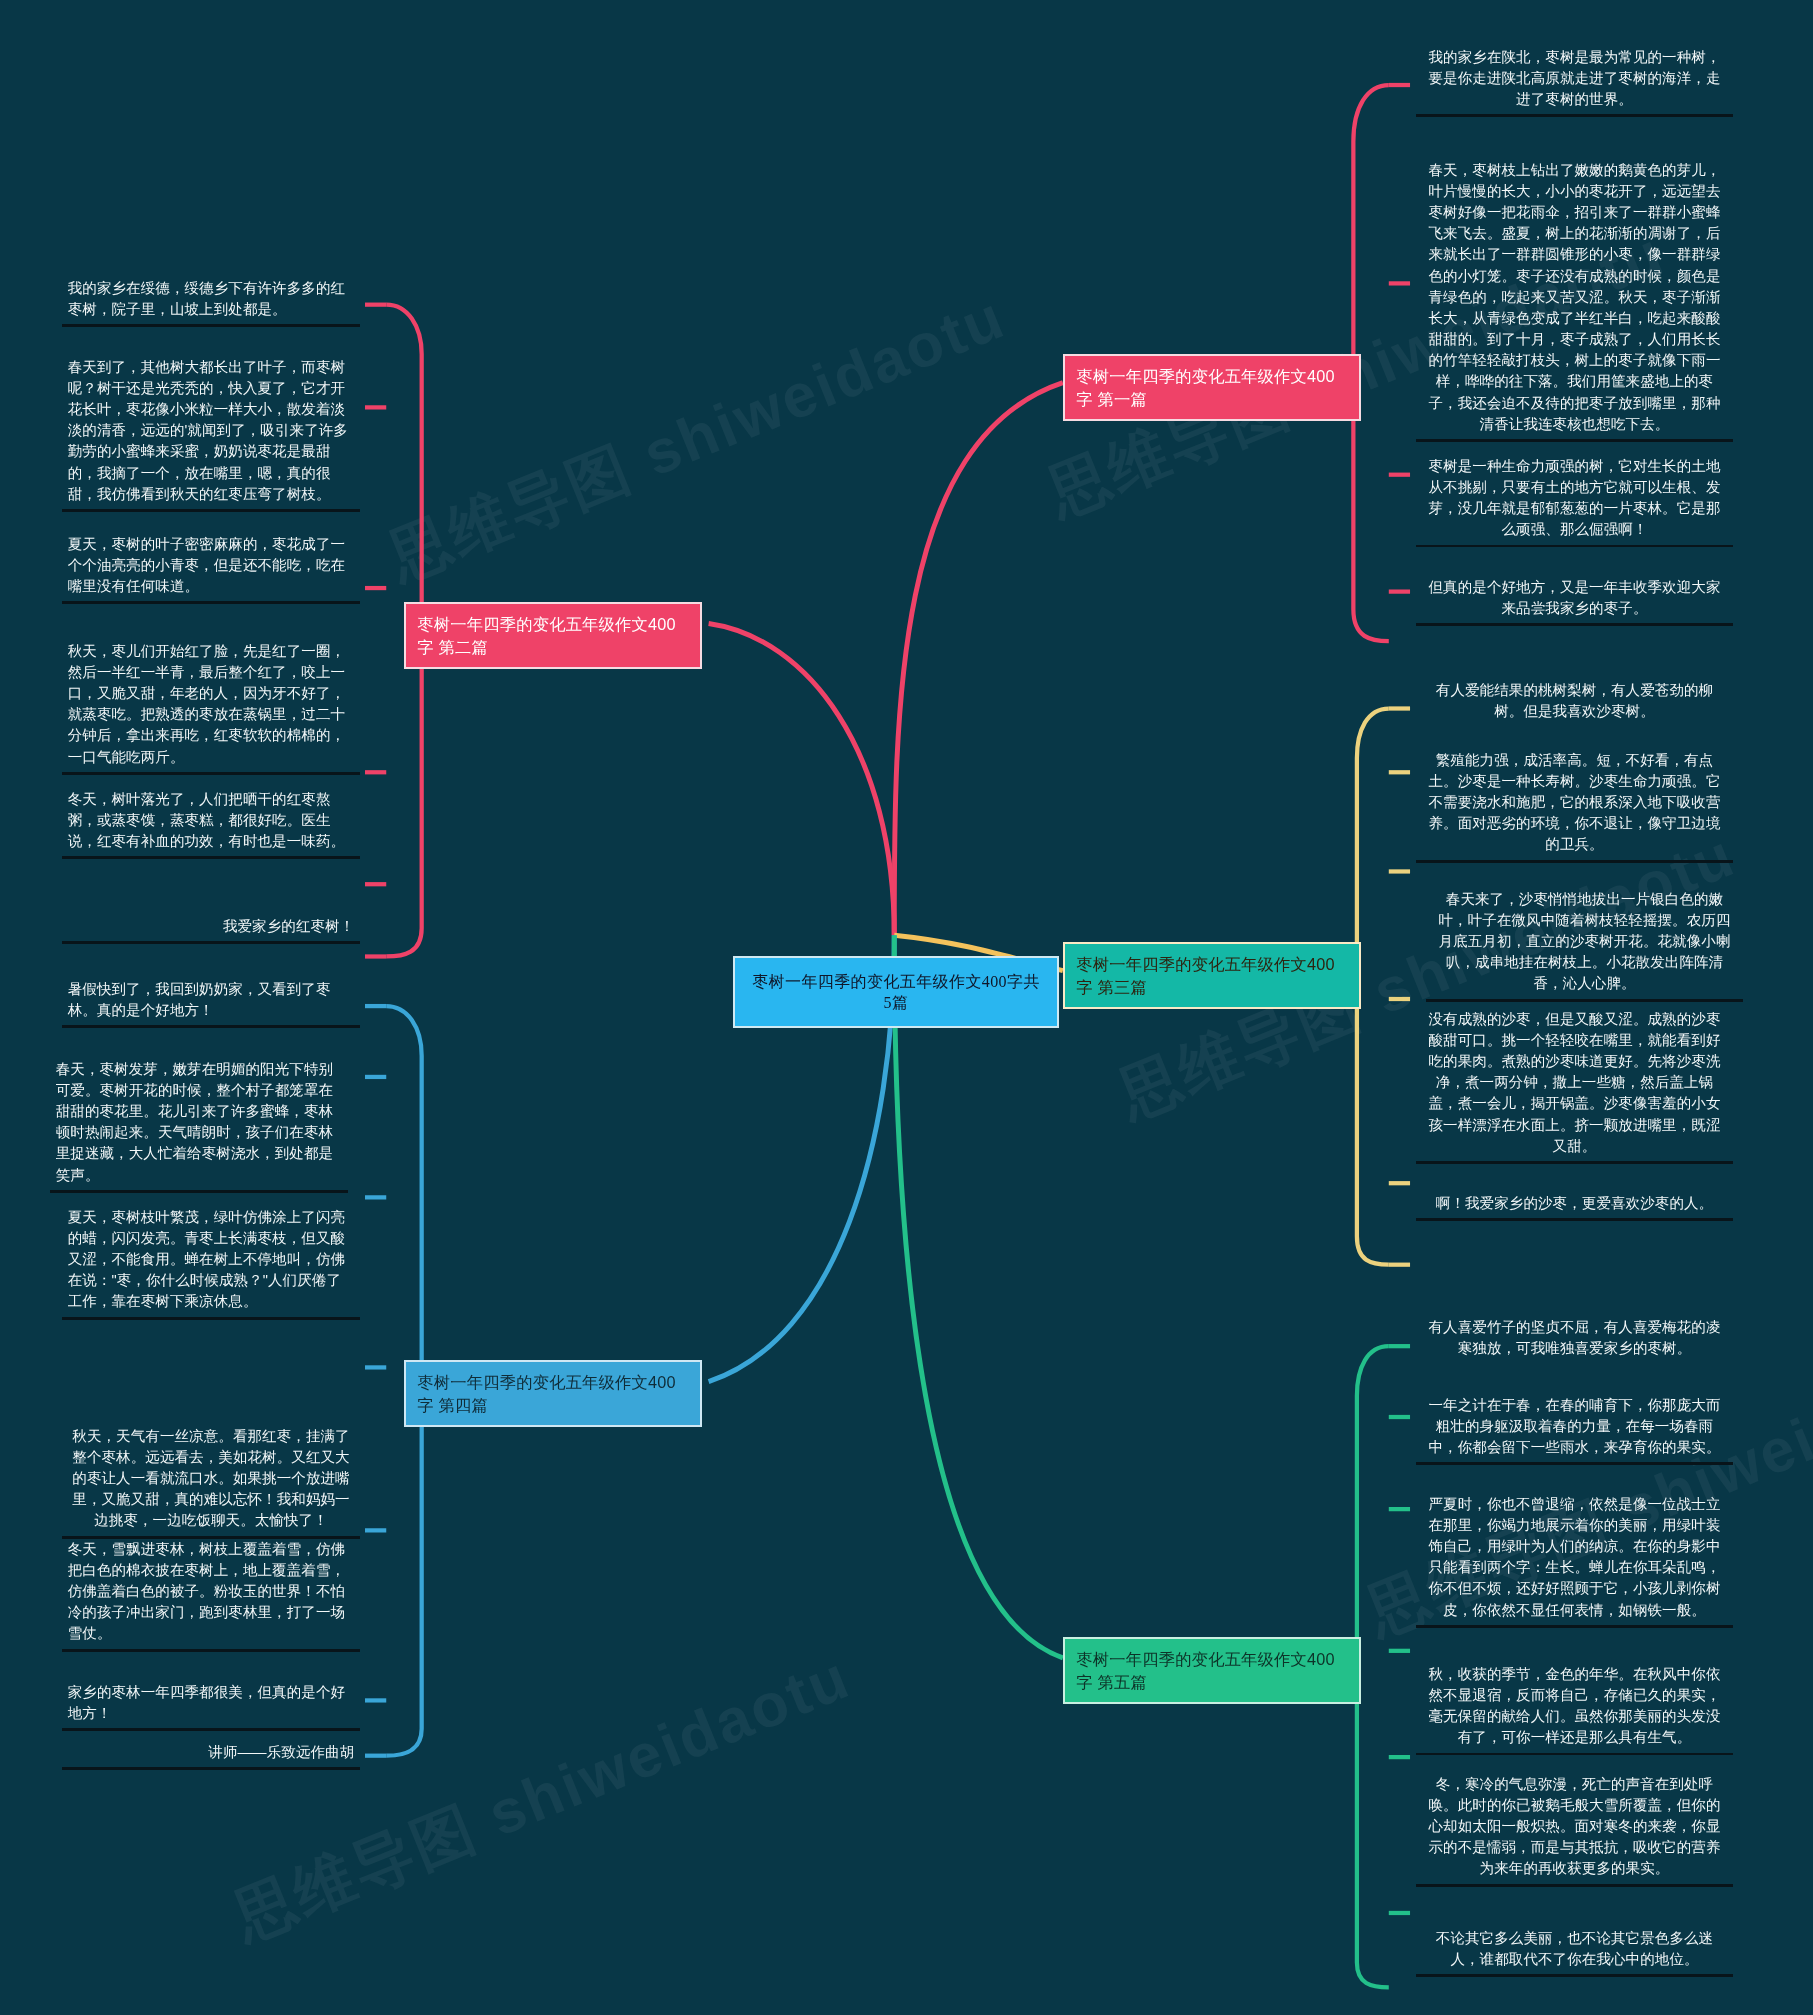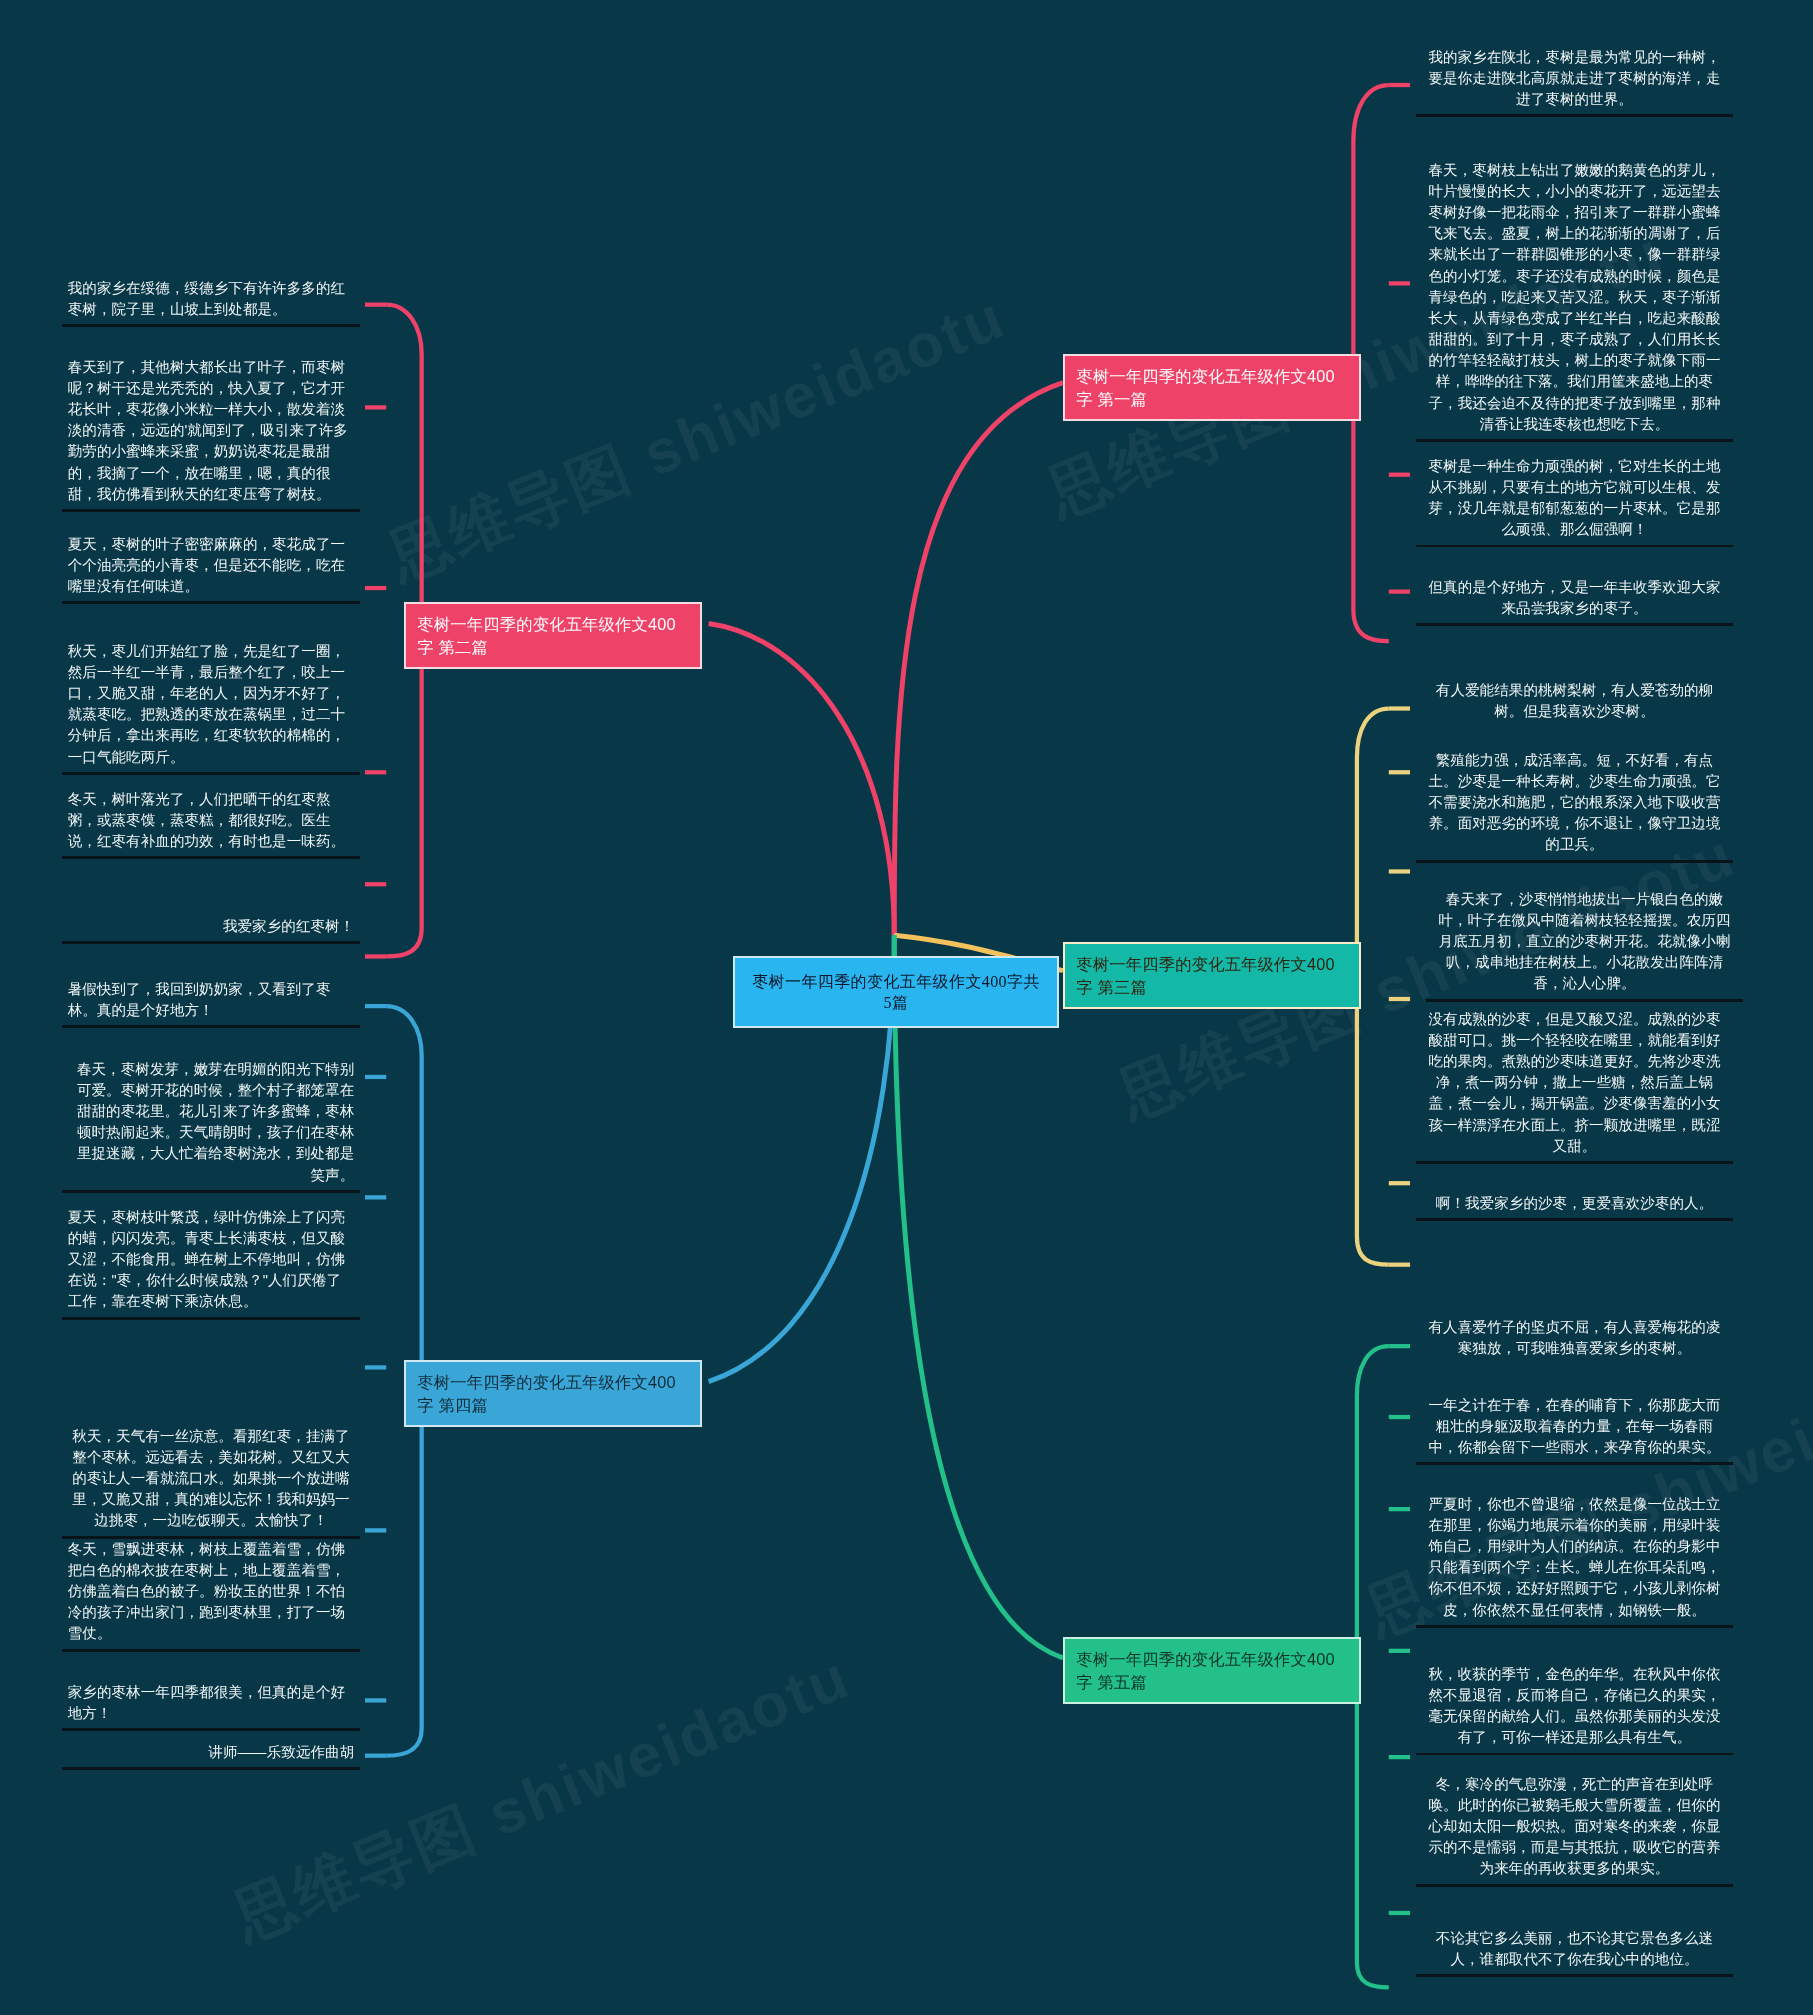--- a/index.html
+++ b/index.html
@@ -203,21 +203,21 @@
 <div class="leaf right" style="left:1416px; top:1006px; width:317px;">
   <span>没有成熟的沙枣，但是又酸又涩。成熟的沙枣酸甜可口。挑一个轻轻咬在嘴里，就能看到好吃的果肉。煮熟的沙枣味道更好。先将沙枣洗净，煮一两分钟，撒上一些糖，然后盖上锅盖，煮一会儿，揭开锅盖。沙枣像害羞的小女孩一样漂浮在水面上。挤一颗放进嘴里，既涩又甜。</span>
 </div>
 <div class="leaf right" style="left:1416px; top:1190px; width:317px;">
   <span>啊！我爱家乡的沙枣，更爱喜欢沙枣的人。</span>
 </div>
 
 <div class="leaf left" style="left:62px; top:976px; width:298px;">
   <span>暑假快到了，我回到奶奶家，又看到了枣林。真的是个好地方！</span>
 </div>
-<div class="leaf left" style="left:62px; top:1056px; width:298px;text-align:right;">
+<div class="leaf left" style="left:50px; top:1056px; width:298px;">
   <span>春天，枣树发芽，嫩芽在明媚的阳光下特别可爱。枣树开花的时候，整个村子都笼罩在甜甜的枣花里。花儿引来了许多蜜蜂，枣林顿时热闹起来。天气晴朗时，孩子们在枣林里捉迷藏，大人忙着给枣树浇水，到处都是笑声。</span>
 </div>
 <div class="leaf left" style="left:62px; top:1204px; width:298px;">
   <span>夏天，枣树枝叶繁茂，绿叶仿佛涂上了闪亮的蜡，闪闪发亮。青枣上长满枣枝，但又酸又涩，不能食用。蝉在树上不停地叫，仿佛在说："枣，你什么时候成熟？"人们厌倦了工作，靠在枣树下乘凉休息。</span>
 </div>
 <div class="leaf left" style="left:62px; top:1423px; width:298px;text-align:center;">
   <span>秋天，天气有一丝凉意。看那红枣，挂满了整个枣林。远远看去，美如花树。又红又大的枣让人一看就流口水。如果挑一个放进嘴里，又脆又甜，真的难以忘怀！我和妈妈一边挑枣，一边吃饭聊天。太愉快了！</span>
 </div>
 <div class="leaf left" style="left:62px; top:1536px; width:298px;">
   <span>冬天，雪飘进枣林，树枝上覆盖着雪，仿佛把白色的棉衣披在枣树上，地上覆盖着雪，仿佛盖着白色的被子。粉妆玉的世界！不怕冷的孩子冲出家门，跑到枣林里，打了一场雪仗。</span>

